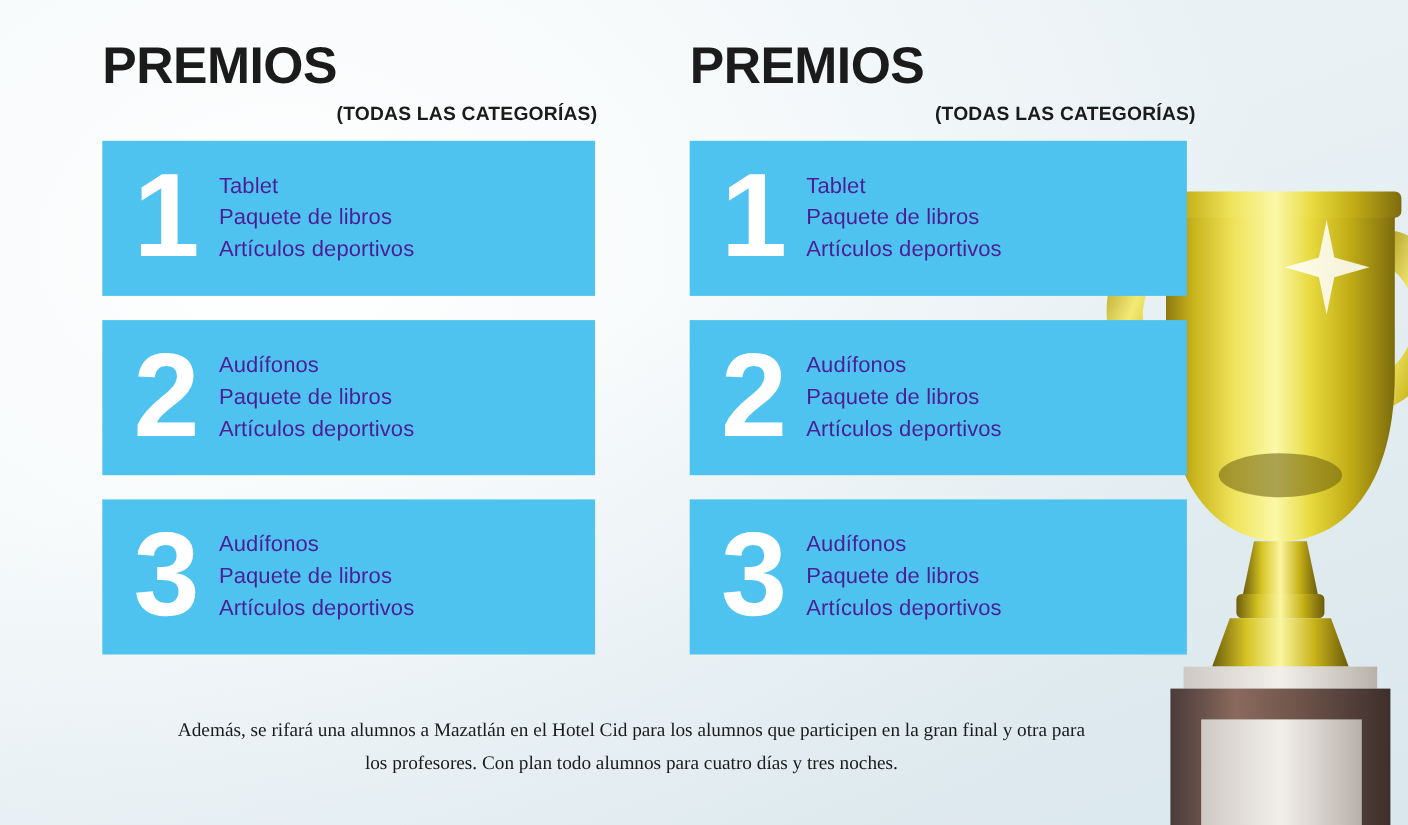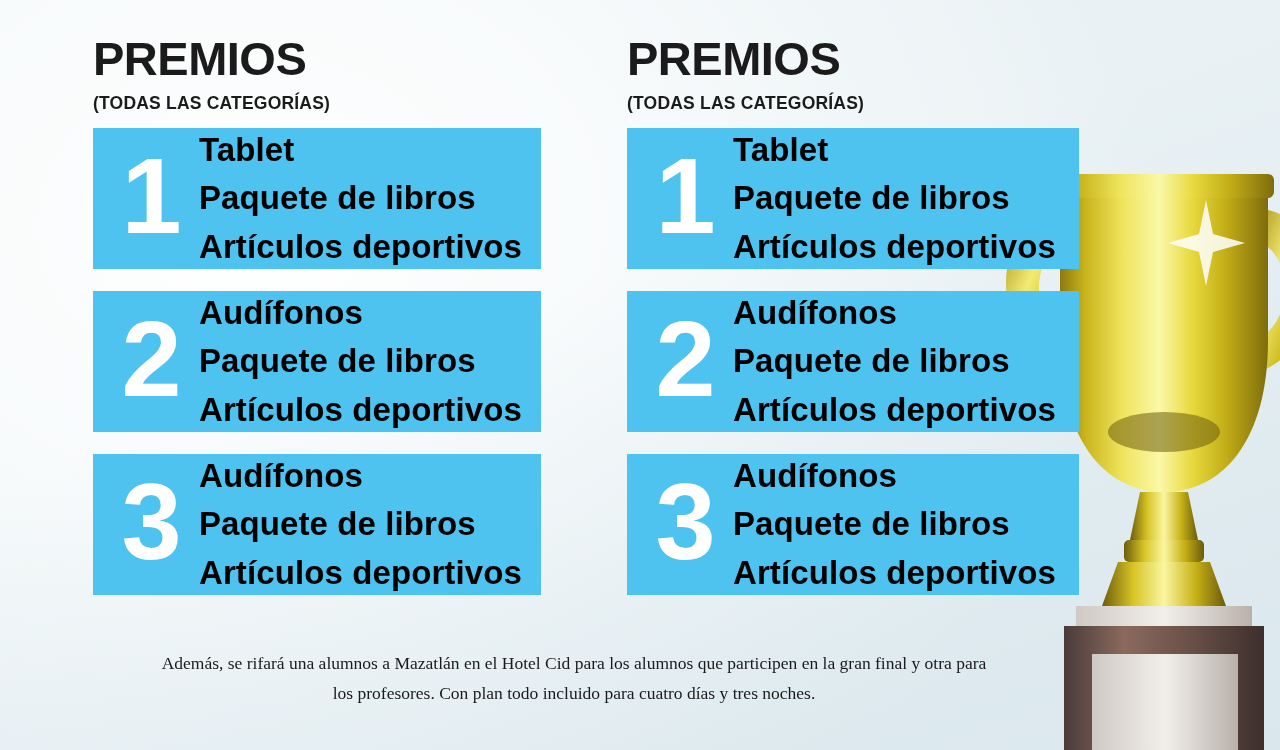--- a/index.html
+++ b/index.html
@@ -67,20 +67,21 @@
     font-family: "Liberation Sans", sans-serif;
   }
   .title .l2 { display: block; }
   .subtitle {
     margin: 11px 0 0 0;
     font-weight: 700;
     font-size: 17.5px;
     letter-spacing: 0.2px;
     color: #1b1b1b;
     text-transform: uppercase;
+    text-align: right;
   }
 
   .prize-list {
     margin-top: 14px;
     list-style: none;
     padding: 0;
   }
   .prize {
     display: flex;
     align-items: center;
@@ -101,23 +102,23 @@
     flex: 0 0 86px;
     position: relative;
     top: -3px;
   }
   .prize-items {
     list-style: none;
     margin: 0;
     padding: 0 6px 0 6px;
   }
   .prize-items li {
-    color: #000000;
-    font-weight: 700;
-    font-size: 33px;
+    color: #4c1d95;
+    font-weight: 400;
+    font-size: 20px;
     line-height: 1.46;
     letter-spacing: 0.1px;
     white-space: nowrap;
   }
 
   
   .col-alumnos .prize { width: 448px; }
   .col-docentes .prize { width: 452px; }
 
   
@@ -267,15 +268,15 @@
             <li>Paquete de libros</li>
             <li>Artículos deportivos</li>
           </ul>
         </li>
       </ul>
     </section>
   </div>
 
   <div class="footnote">
     <p>Además, se rifará una alumnos a Mazatlán en el Hotel Cid para los alumnos que participen en la gran final y otra para</p>
-    <p>los profesores. Con plan todo incluido para cuatro días y tres noches.</p>
+    <p>los profesores. Con plan todo alumnos para cuatro días y tres noches.</p>
   </div>
 </div>
 
 </body></html>

